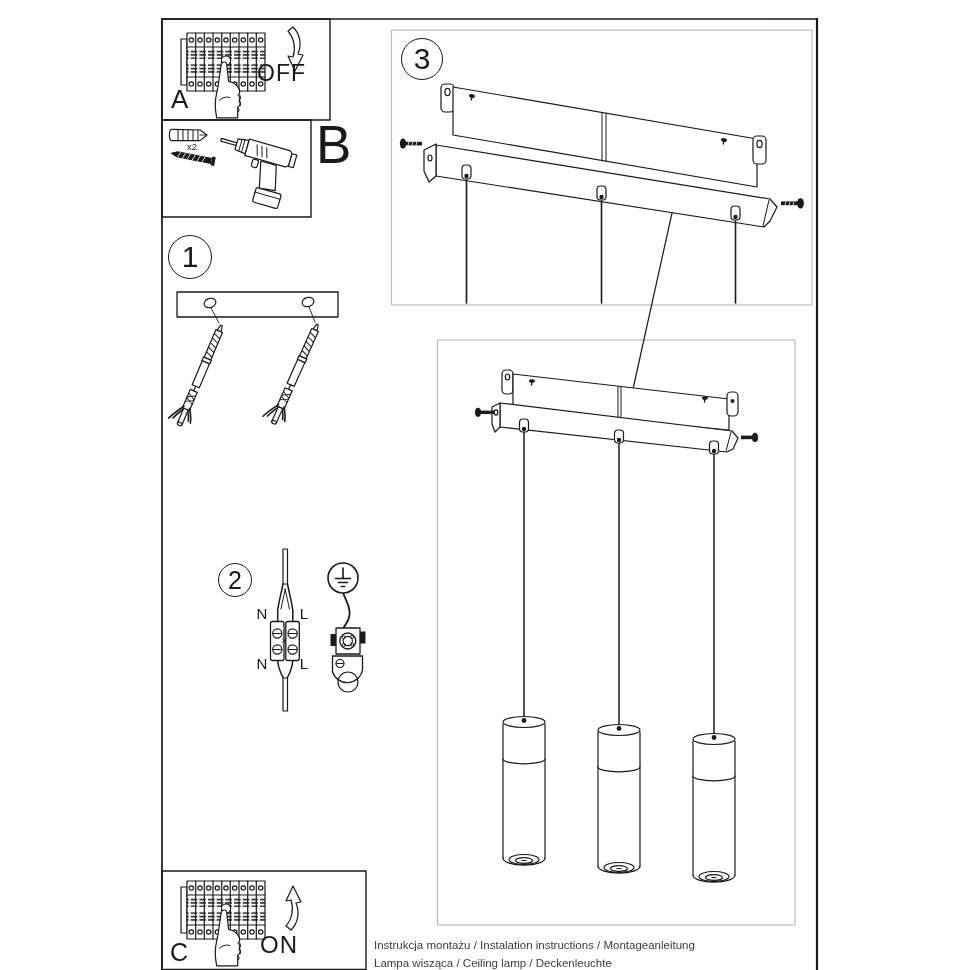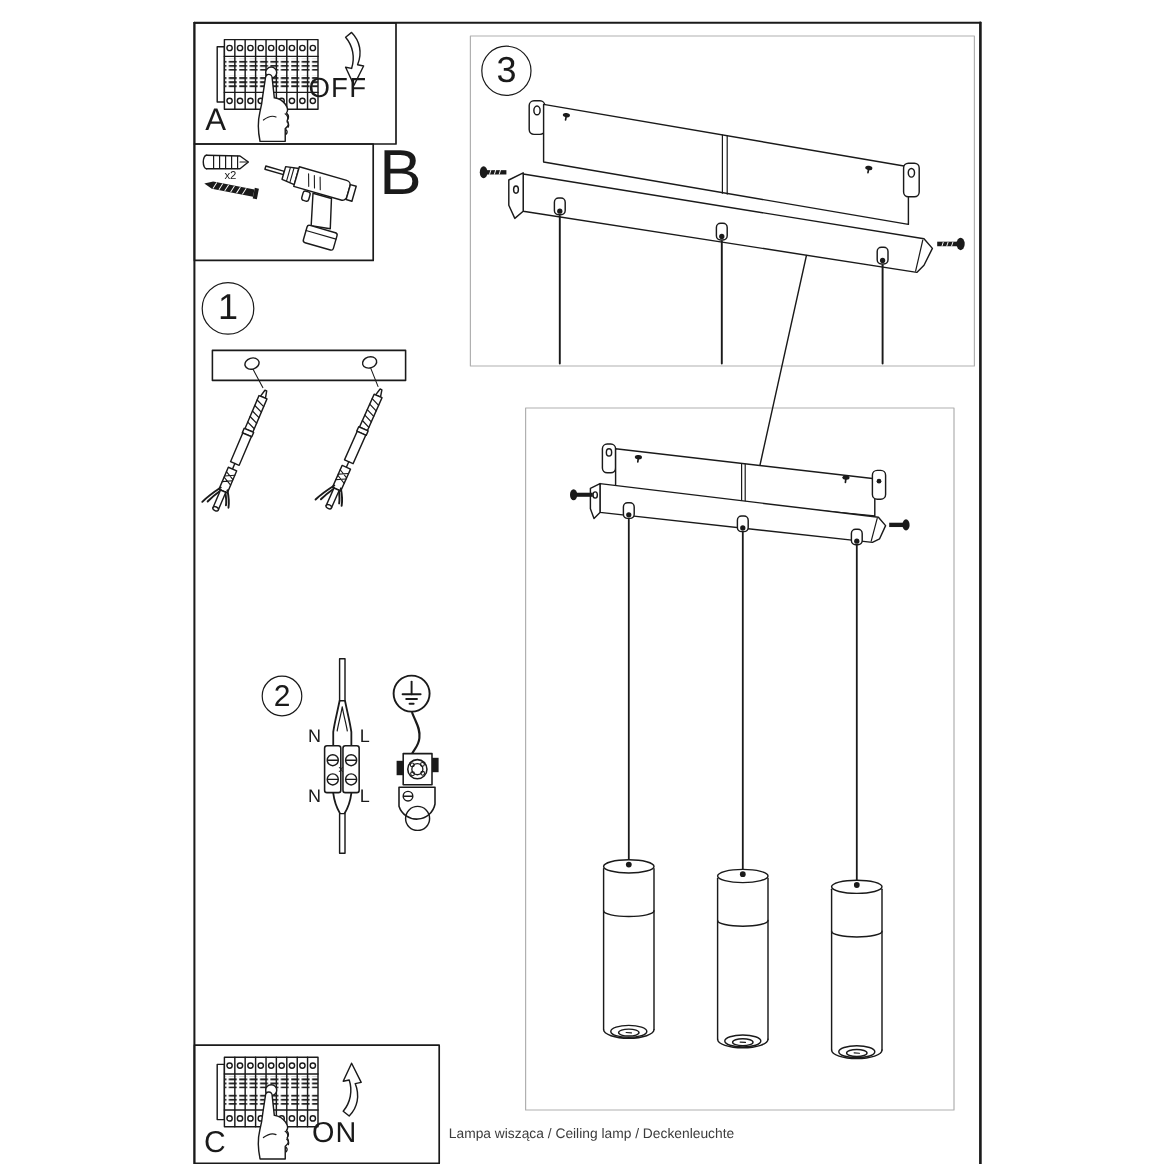--- a/index.html
+++ b/index.html
@@ -306,16 +306,17 @@
 <div class="lbl nl" style="left:253px;top:606px;">N</div>
 <div class="lbl nl" style="left:295px;top:606px;">L</div>
 <div class="lbl nl" style="left:253px;top:656px;">N</div>
 <div class="lbl nl" style="left:295px;top:656px;">L</div>
 <div class="lbl" style="left:282px;top:637px;font-size:8px;">x</div>
 
 <div class="lbl" style="left:170px;top:940px;font-size:25px;">C</div>
 <div class="lbl" style="left:260px;top:933px;font-size:24px;letter-spacing:1px;">ON</div>
 
 <div class="footer">
+  <div>Instrukcja montażu / Instalation instructions / Montageanleitung</div>
   <div>Lampa wisząca / Ceiling lamp / Deckenleuchte</div>
 </div>
 
 </div>
 
 </body></html>

